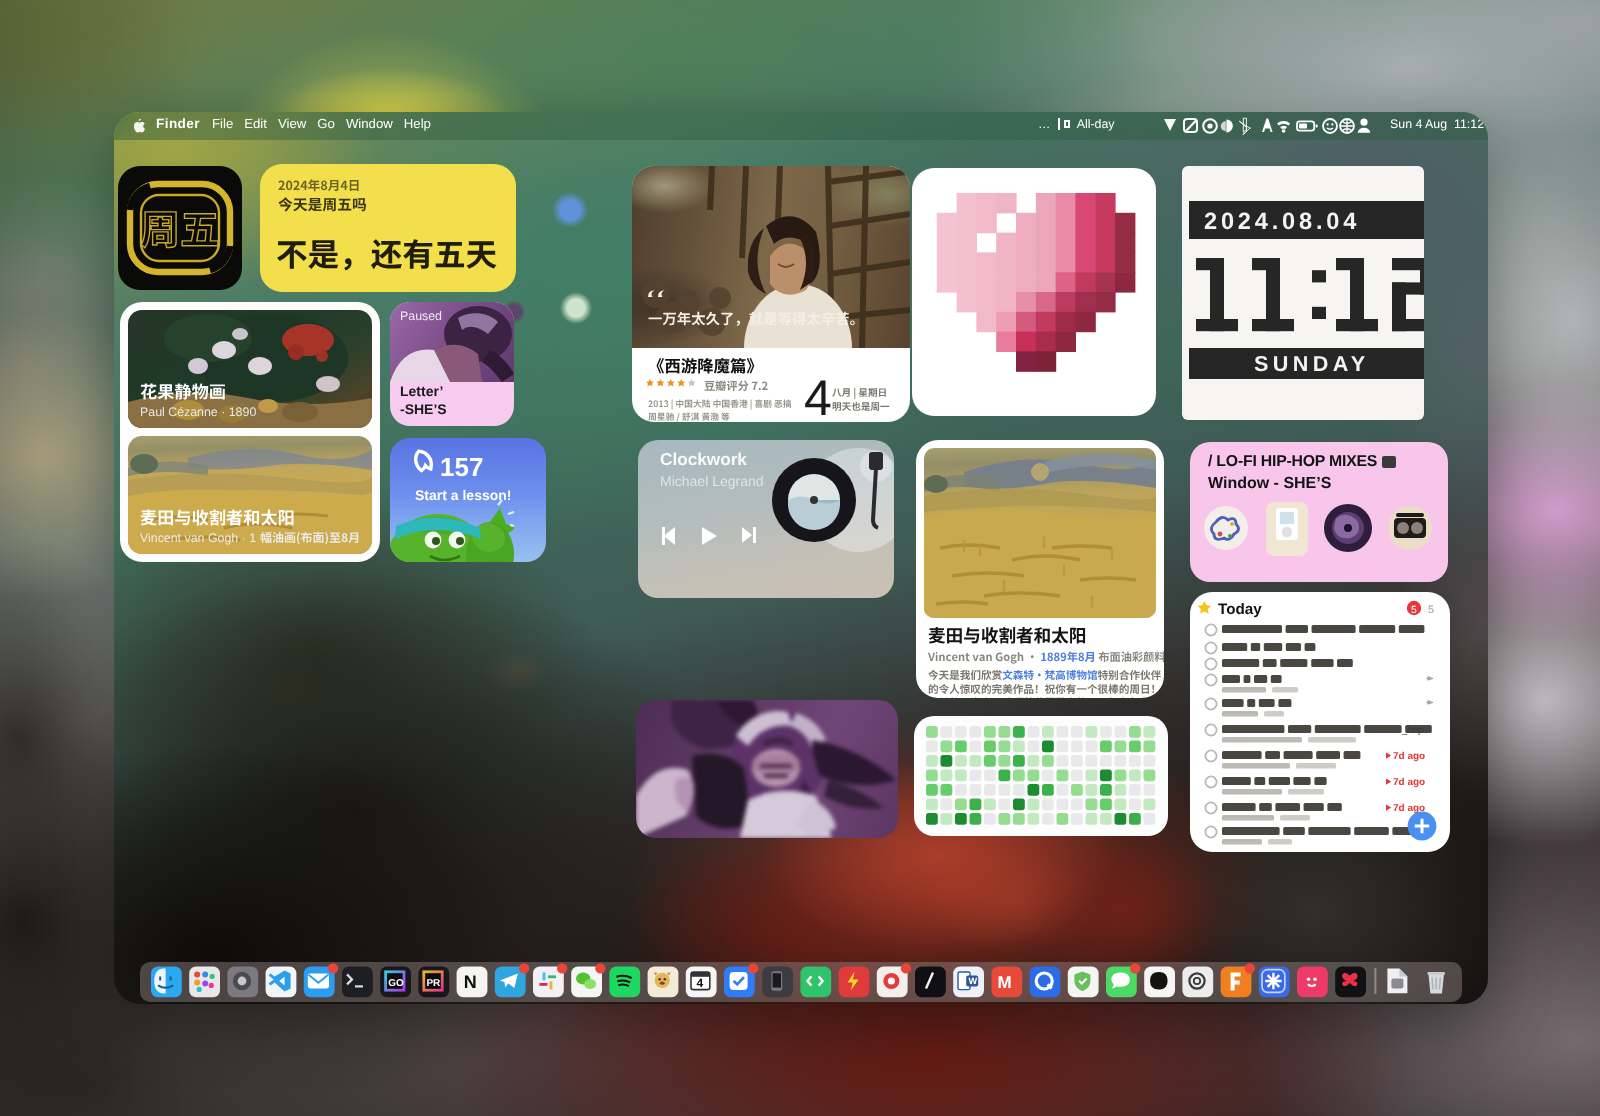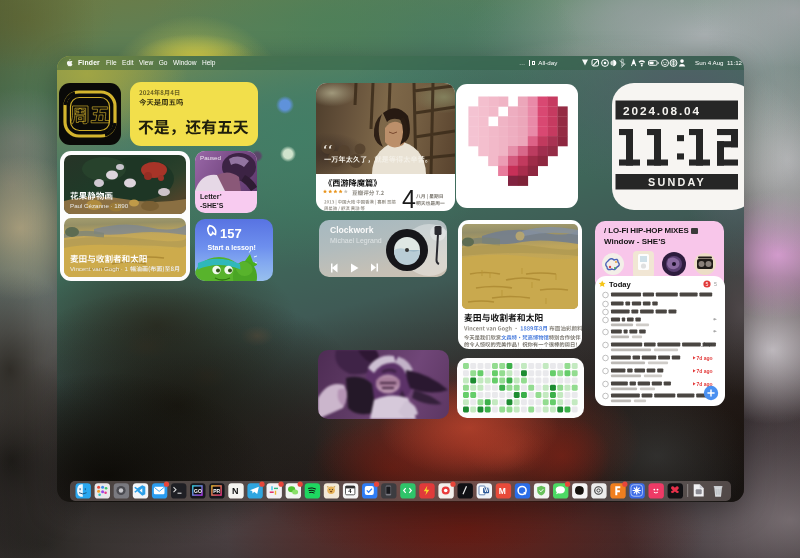--- a/index.html
+++ b/index.html
@@ -278,21 +278,21 @@
           <rect x="61.9" y="71.9" width="10.2" height="10.2" fill="#c23a5e"></rect>
           <rect x="71.8" y="71.9" width="10.2" height="10.2" fill="#9e2c48"></rect>
           <rect x="81.7" y="71.9" width="10.2" height="10.2" fill="#8e2740"></rect>
           <rect x="42.1" y="81.8" width="10.2" height="10.2" fill="#e87c9c"></rect>
           <rect x="52.0" y="81.8" width="10.2" height="10.2" fill="#c73058"></rect>
           <rect x="61.9" y="81.8" width="10.2" height="10.2" fill="#a82d4c"></rect>
           <rect x="71.8" y="81.8" width="10.2" height="10.2" fill="#8e2740"></rect>
           <rect x="52.0" y="91.7" width="10.2" height="10.2" fill="#812340"></rect>
           <rect x="61.9" y="91.7" width="10.2" height="10.2" fill="#7e2238"></rect>
         </svg></div>
-<div class="abs" style="left:555px;top:27px;width:142px;height:127px;border-radius:22px;background:#f7f5f2;overflow:hidden;">
+<div class="abs" style="left:534px;top:27px;width:121px;height:127px;border-radius:3px;background:#f7f5f2;overflow:hidden;">
 <svg width="143" height="127" viewBox="0 0 143 127">
 <rect x="3.5" y="17.5" width="122.5" height="19" fill="#262626"></rect>
 <text x="11" y="31.5" font-size="11.8" font-weight="bold" fill="#f5f3ef" font-family="Liberation Mono" letter-spacing="1.9">2024.08.04</text>
 <rect x="7.0" y="46.0" width="14.0" height="6.1" fill="#262626"></rect>
           <rect x="14.0" y="46.0" width="7.0" height="36.599999999999994" fill="#262626"></rect>
           <rect x="7.0" y="76.5" width="21.0" height="6.1" fill="#262626"></rect>
           <rect x="35.0" y="46.0" width="14.0" height="6.1" fill="#262626"></rect>
           <rect x="42.0" y="46.0" width="7.0" height="36.599999999999994" fill="#262626"></rect>
           <rect x="35.0" y="76.5" width="21.0" height="6.1" fill="#262626"></rect>
           <rect x="65.0" y="52.1" width="7.0" height="6.1" fill="#262626"></rect>
@@ -301,21 +301,21 @@
           <rect x="84.0" y="46.0" width="7.0" height="36.599999999999994" fill="#262626"></rect>
           <rect x="77.0" y="76.5" width="21.0" height="6.1" fill="#262626"></rect>
           <rect x="105.0" y="46.0" width="21.0" height="6.1" fill="#262626"></rect>
           <rect x="119.0" y="46.0" width="7.0" height="18.299999999999997" fill="#262626"></rect>
           <rect x="105.0" y="58.2" width="21.0" height="6.1" fill="#262626"></rect>
           <rect x="105.0" y="58.2" width="7.0" height="24.4" fill="#262626"></rect>
           <rect x="105.0" y="76.5" width="21.0" height="6.1" fill="#262626"></rect>
 <rect x="3.5" y="91" width="122.5" height="15.5" fill="#262626"></rect>
 <text x="36" y="102.5" font-size="10.8" font-weight="bold" fill="#f5f3ef" font-family="Liberation Mono" letter-spacing="2.2">SUNDAY</text>
 </svg></div>
-<div class="abs" style="left:262px;top:164px;width:128px;height:57px;border-radius:10px;overflow:hidden;background:linear-gradient(170deg,#a6b9c0 0%,#b2bcbd 40%,#c4c0b6 75%,#cbc0b2 100%);">
+<div class="abs" style="left:262px;top:164px;width:128px;height:79px;border-radius:10px;overflow:hidden;background:linear-gradient(170deg,#a6b9c0 0%,#b2bcbd 40%,#c4c0b6 75%,#cbc0b2 100%);">
 <svg width="128" height="61" viewBox="0 0 128 61">
 <circle cx="110" cy="30" r="26" fill="rgba(255,255,255,0.35)"></circle>
 <text x="11" y="12.5" font-size="8.6" font-weight="bold" fill="#fafafa" font-family="Liberation Sans">Clockwork</text>
 <text x="11" y="23" font-size="7" fill="rgba(255,255,255,0.6)" font-family="Liberation Sans">Michael Legrand</text>
 <g fill="#fff">
 <path d="M12 43.5v9l1.5 0v-4l5 4v-9l-5 4v-4z"></path>
 <path d="M32 43.5l7.5 4.5-7.5 4.5z"></path>
 <path d="M52 43.5l5 4-5 4z M57.5 43.5h1.5v8h-1.5z"></path>
 </g>
 <circle cx="88" cy="30" r="21" fill="#16161a"></circle>
@@ -510,21 +510,21 @@
           <rect x="56.75" y="48.5" width="5.9" height="5.9" rx="1.4" fill="#c3e9c0"></rect>
           <rect x="64.0" y="48.5" width="5.9" height="5.9" rx="1.4" fill="#e9e9ec"></rect>
           <rect x="71.25" y="48.5" width="5.9" height="5.9" rx="1.4" fill="#93dc90"></rect>
           <rect x="78.5" y="48.5" width="5.9" height="5.9" rx="1.4" fill="#e9e9ec"></rect>
           <rect x="85.75" y="48.5" width="5.9" height="5.9" rx="1.4" fill="#c3e9c0"></rect>
           <rect x="93.0" y="48.5" width="5.9" height="5.9" rx="1.4" fill="#c3e9c0"></rect>
           <rect x="100.25" y="48.5" width="5.9" height="5.9" rx="1.4" fill="#1d8c31"></rect>
           <rect x="107.5" y="48.5" width="5.9" height="5.9" rx="1.4" fill="#3cb04a"></rect>
           <rect x="114.75" y="48.5" width="5.9" height="5.9" rx="1.4" fill="#e9e9ec"></rect>
         </svg></div>
-<div class="abs" style="left:538px;top:220px;width:130px;height:130px;border-radius:11px;background:#fff;overflow:hidden;">
+<div class="abs" style="left:538px;top:240px;width:130px;height:130px;border-radius:11px;background:#fff;overflow:hidden;">
 <svg width="130" height="130" viewBox="0 0 130 130">
           <path d="M8 5l1.2 2.4 2.6.3-1.9 1.8.5 2.6L8 10.9 5.6 12l.5-2.6L4.2 7.7l2.6-.3z" fill="#f5c518" transform="translate(0,0) scale(0.9)"></path>
           <text x="14" y="11" font-size="7.6" font-weight="bold" fill="#111" font-family="Liberation Sans">Today</text>
           <circle cx="112" cy="8" r="3.6" fill="#e23a3a"></circle>
           <text x="110.5" y="10.4" font-size="5.2" fill="#fff" font-family="Liberation Sans">5</text>
           <text x="119" y="10.4" font-size="5.4" fill="#9a9a9a" font-family="Liberation Sans">5</text>
           <circle cx="10.5" cy="19" r="2.8" fill="none" stroke="#b8b8b8" stroke-width="0.9"></circle>
           <rect x="16.0" y="16.5" width="30.0" height="4" rx="0.8" fill="#4a4642"></rect>
           <rect x="47.8" y="16.5" width="11.2" height="4" rx="0.8" fill="#4a4642"></rect>
           <rect x="60.8" y="16.5" width="22.0" height="4" rx="0.8" fill="#4a4642"></rect>

